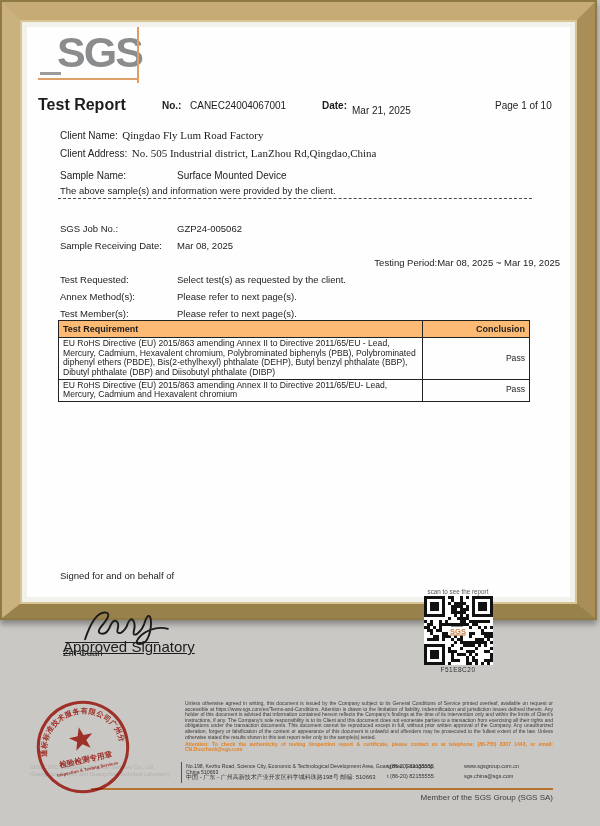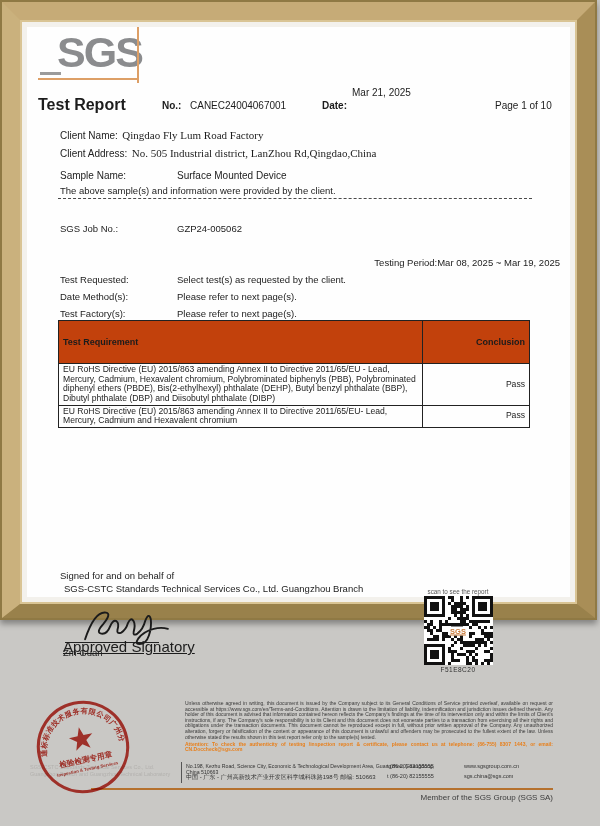--- a/index.html
+++ b/index.html
@@ -39,21 +39,21 @@
   .t-val{font-size:10px;}
   
   .row-lbl{font-size:10px;color:#222;}
   .serif-val{font-family:"Liberation Serif",serif;font-size:11px;}
   .info-row{left:33px;font-size:9.5px;width:500px;}
   .info-row .lbl{display:inline-block;width:117px;}
   .dashline{left:31px;top:171px;width:474px;border-top:1.2px dashed #4a4a4a;height:0;}
   
   table.results{left:31px;top:293px;width:472px;border-collapse:collapse;table-layout:fixed;}
   table.results th,table.results td{border:1.4px solid #222;font-size:8.6px;line-height:1.12;padding:1px 4px;vertical-align:middle;}
-  table.results th{text-align:left;background:#c2410c;font-size:9px;padding:16px 4px;}
+  table.results th{text-align:left;background:#fdba74;font-size:9px;padding:3px 4px;}
   table.results .col-req{width:355px;}
   table.results .concl{text-align:right;}
   
   .sig-line1{left:33px;top:543px;font-size:9.5px;}
   .sig-line2{left:37px;top:556px;font-size:9.5px;}
   .sig-svg{left:52px;top:578px;}
   .sig-underline{left:38px;top:615px;width:94px;height:1.2px;background:#222;}
   .sig-name{left:36px;top:620px;font-size:9.5px;}
   .sig-role{left:36px;top:611px;font-size:15px;text-decoration:underline;}
   
@@ -87,72 +87,74 @@
 
     <div class="abs sgs-logo">SGS</div>
     <div class="abs logo-underscore"></div>
     <div class="abs logo-hline" style="background:#dd9f66;"></div>
     <div class="abs logo-vline" style="background:#dd9f66;"></div>
 
     <div class="abs title">Test Report</div>
     <div class="abs t-lbl" style="left:135px;top:73px;">No.:</div>
     <div class="abs t-val" style="left:163px;top:73px;">CANEC24004067001</div>
     <div class="abs t-lbl" style="left:295px;top:73px;">Date:</div>
-    <div class="abs t-val" style="left:325px;top:60px;">Mar 21, 2025</div>
+    <div class="abs t-val" style="left:325px;top:78px;">Mar 21, 2025</div>
     <div class="abs t-val" style="left:436px;top:73px;margin-left:32px;">Page 1 of 10</div>
 
     <div class="abs" style="left:33px;top:98px;">
       <span class="row-lbl">Client Name:</span>
       <span class="serif-val">Qingdao Fly Lum Road Factory</span>
     </div>
     <div class="abs" style="left:33px;top:116px;">
       <span class="row-lbl">Client Address:</span>
       <span class="serif-val">No. 505 Industrial district, LanZhou Rd,Qingdao,China</span>
     </div>
 
     <div class="abs row-lbl" style="left:33px;top:143px;">Sample Name:</div>
     <div class="abs" style="left:150px;top:143px;font-size:10px;">Surface Mounted Device</div>
     <div class="abs" style="left:33px;top:158px;font-size:9.5px;">The above sample(s) and information were provided by the client.</div>
     <div class="abs dashline"></div>
 
     <div class="abs info-row" style="top:196px;">
       <span class="lbl">SGS Job No.:</span><span>GZP24-005062</span>
     </div>
+    <div class="abs info-row" style="top:213px;">
+      <span class="lbl">Sample Receiving Date:</span><span>Mar 08, 2025</span>
+    </div>
     <div class="abs info-row" style="top:230px;text-align:right;">
       <span class="lbl">Testing Period:</span><span>Mar 08, 2025 ~ Mar 19, 2025</span>
     </div>
     <div class="abs info-row" style="top:247px;">
       <span class="lbl">Test Requested:</span><span>Select test(s) as requested by the client.</span>
     </div>
     <div class="abs info-row" style="top:264px;">
-      <span class="lbl">Date Method(s):</span><span>Please refer to next page(s).</span>
+      <span class="lbl">Annex Method(s):</span><span>Please refer to next page(s).</span>
     </div>
     <div class="abs info-row" style="top:281px;">
-      <span class="lbl">Test Factory(s):</span><span>Please refer to next page(s).</span>
+      <span class="lbl">Test Member(s):</span><span>Please refer to next page(s).</span>
     </div>
 
     <table class="abs results">
       <tbody>
               <tr>
         <th class="col-req">Test Requirement</th>
         <th class="concl">Conclusion</th>
       </tr>
       <tr>
         <td>EU RoHS Directive (EU) 2015/863 amending Annex II to Directive 2011/65/EU - Lead, Mercury, Cadmium, Hexavalent chromium, Polybrominated biphenyls (PBB), Polybrominated diphenyl ethers (PBDE), Bis(2-ethylhexyl) phthalate (DEHP), Butyl benzyl phthalate (BBP), Dibutyl phthalate (DBP) and Diisobutyl phthalate (DIBP)</td>
         <td class="concl">Pass</td>
       </tr>
       <tr>
         <td>EU RoHS Directive (EU) 2015/863 amending Annex II to Directive 2011/65/EU- Lead, Mercury, Cadmium and Hexavalent chromium</td>
         <td class="concl">Pass</td>
       </tr>
     </tbody>
           </table>
 
     <div class="abs sig-line1">Signed for and on behalf of</div>
-    <div class="abs sig-line2">SGS-CSTC Standards Technical Services Co., Ltd. Guangzhou Branch</div>
     <svg class="abs sig-svg" width="96" height="40" viewBox="0 0 100 42">
       <path d="M6,36 Q16,6 28,8 Q34,9 25,20 Q17,29 23,30 Q29,31 32,23 Q35,15 39,17 Q42,19 40,26 Q39,31 44,29 Q49,26 51,19 Q54,12 57,17 Q59,21 57,28 Q56,33 61,30 Q67,25 69,17 Q73,7 75,15 Q76,23 73,32 Q70,41 63,41 Q58,41 62,35 Q67,28 78,25 Q86,23 93,25" fill="none" stroke="#1b1b1b" stroke-width="2" stroke-linecap="round"></path>
     </svg>
     <div class="abs sig-underline"></div>
     <div class="abs sig-name">Zm Guan</div>
     <div class="abs sig-role">Approved Signatory</div>
 
     <div class="abs qr-wrap">
       <div class="qr-caption">scan to see the report</div>
       <div class="qr-box">

